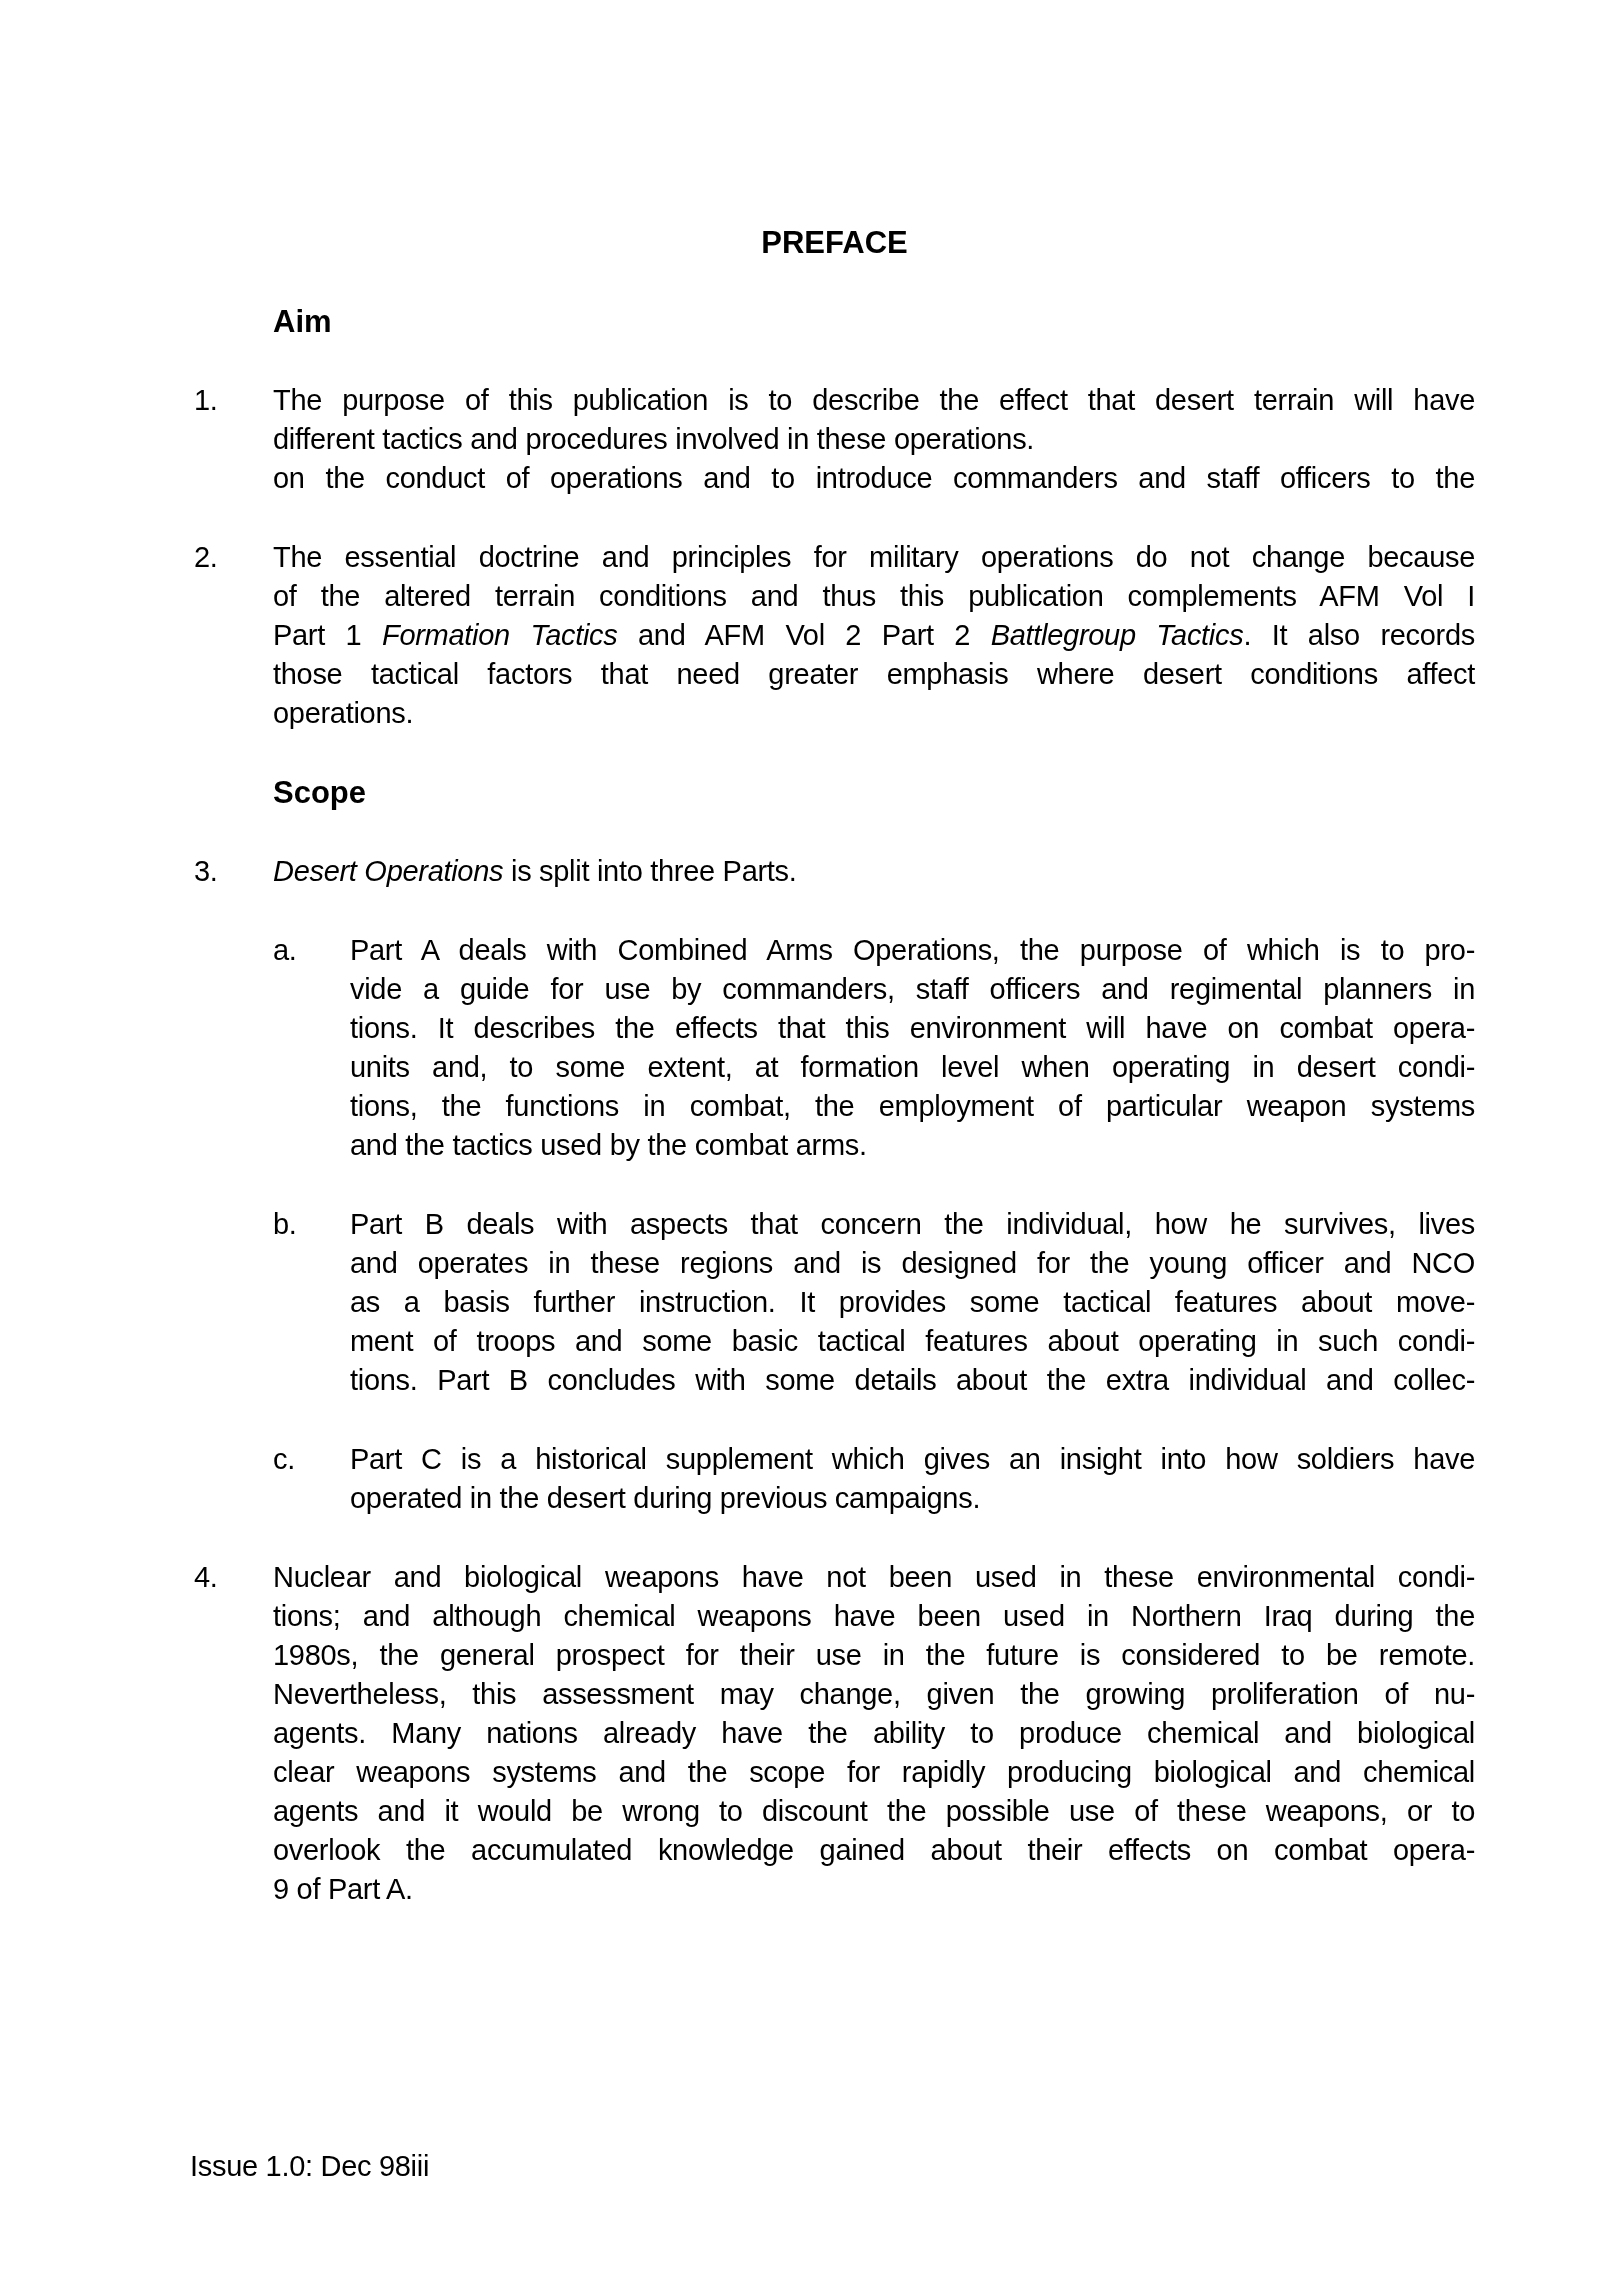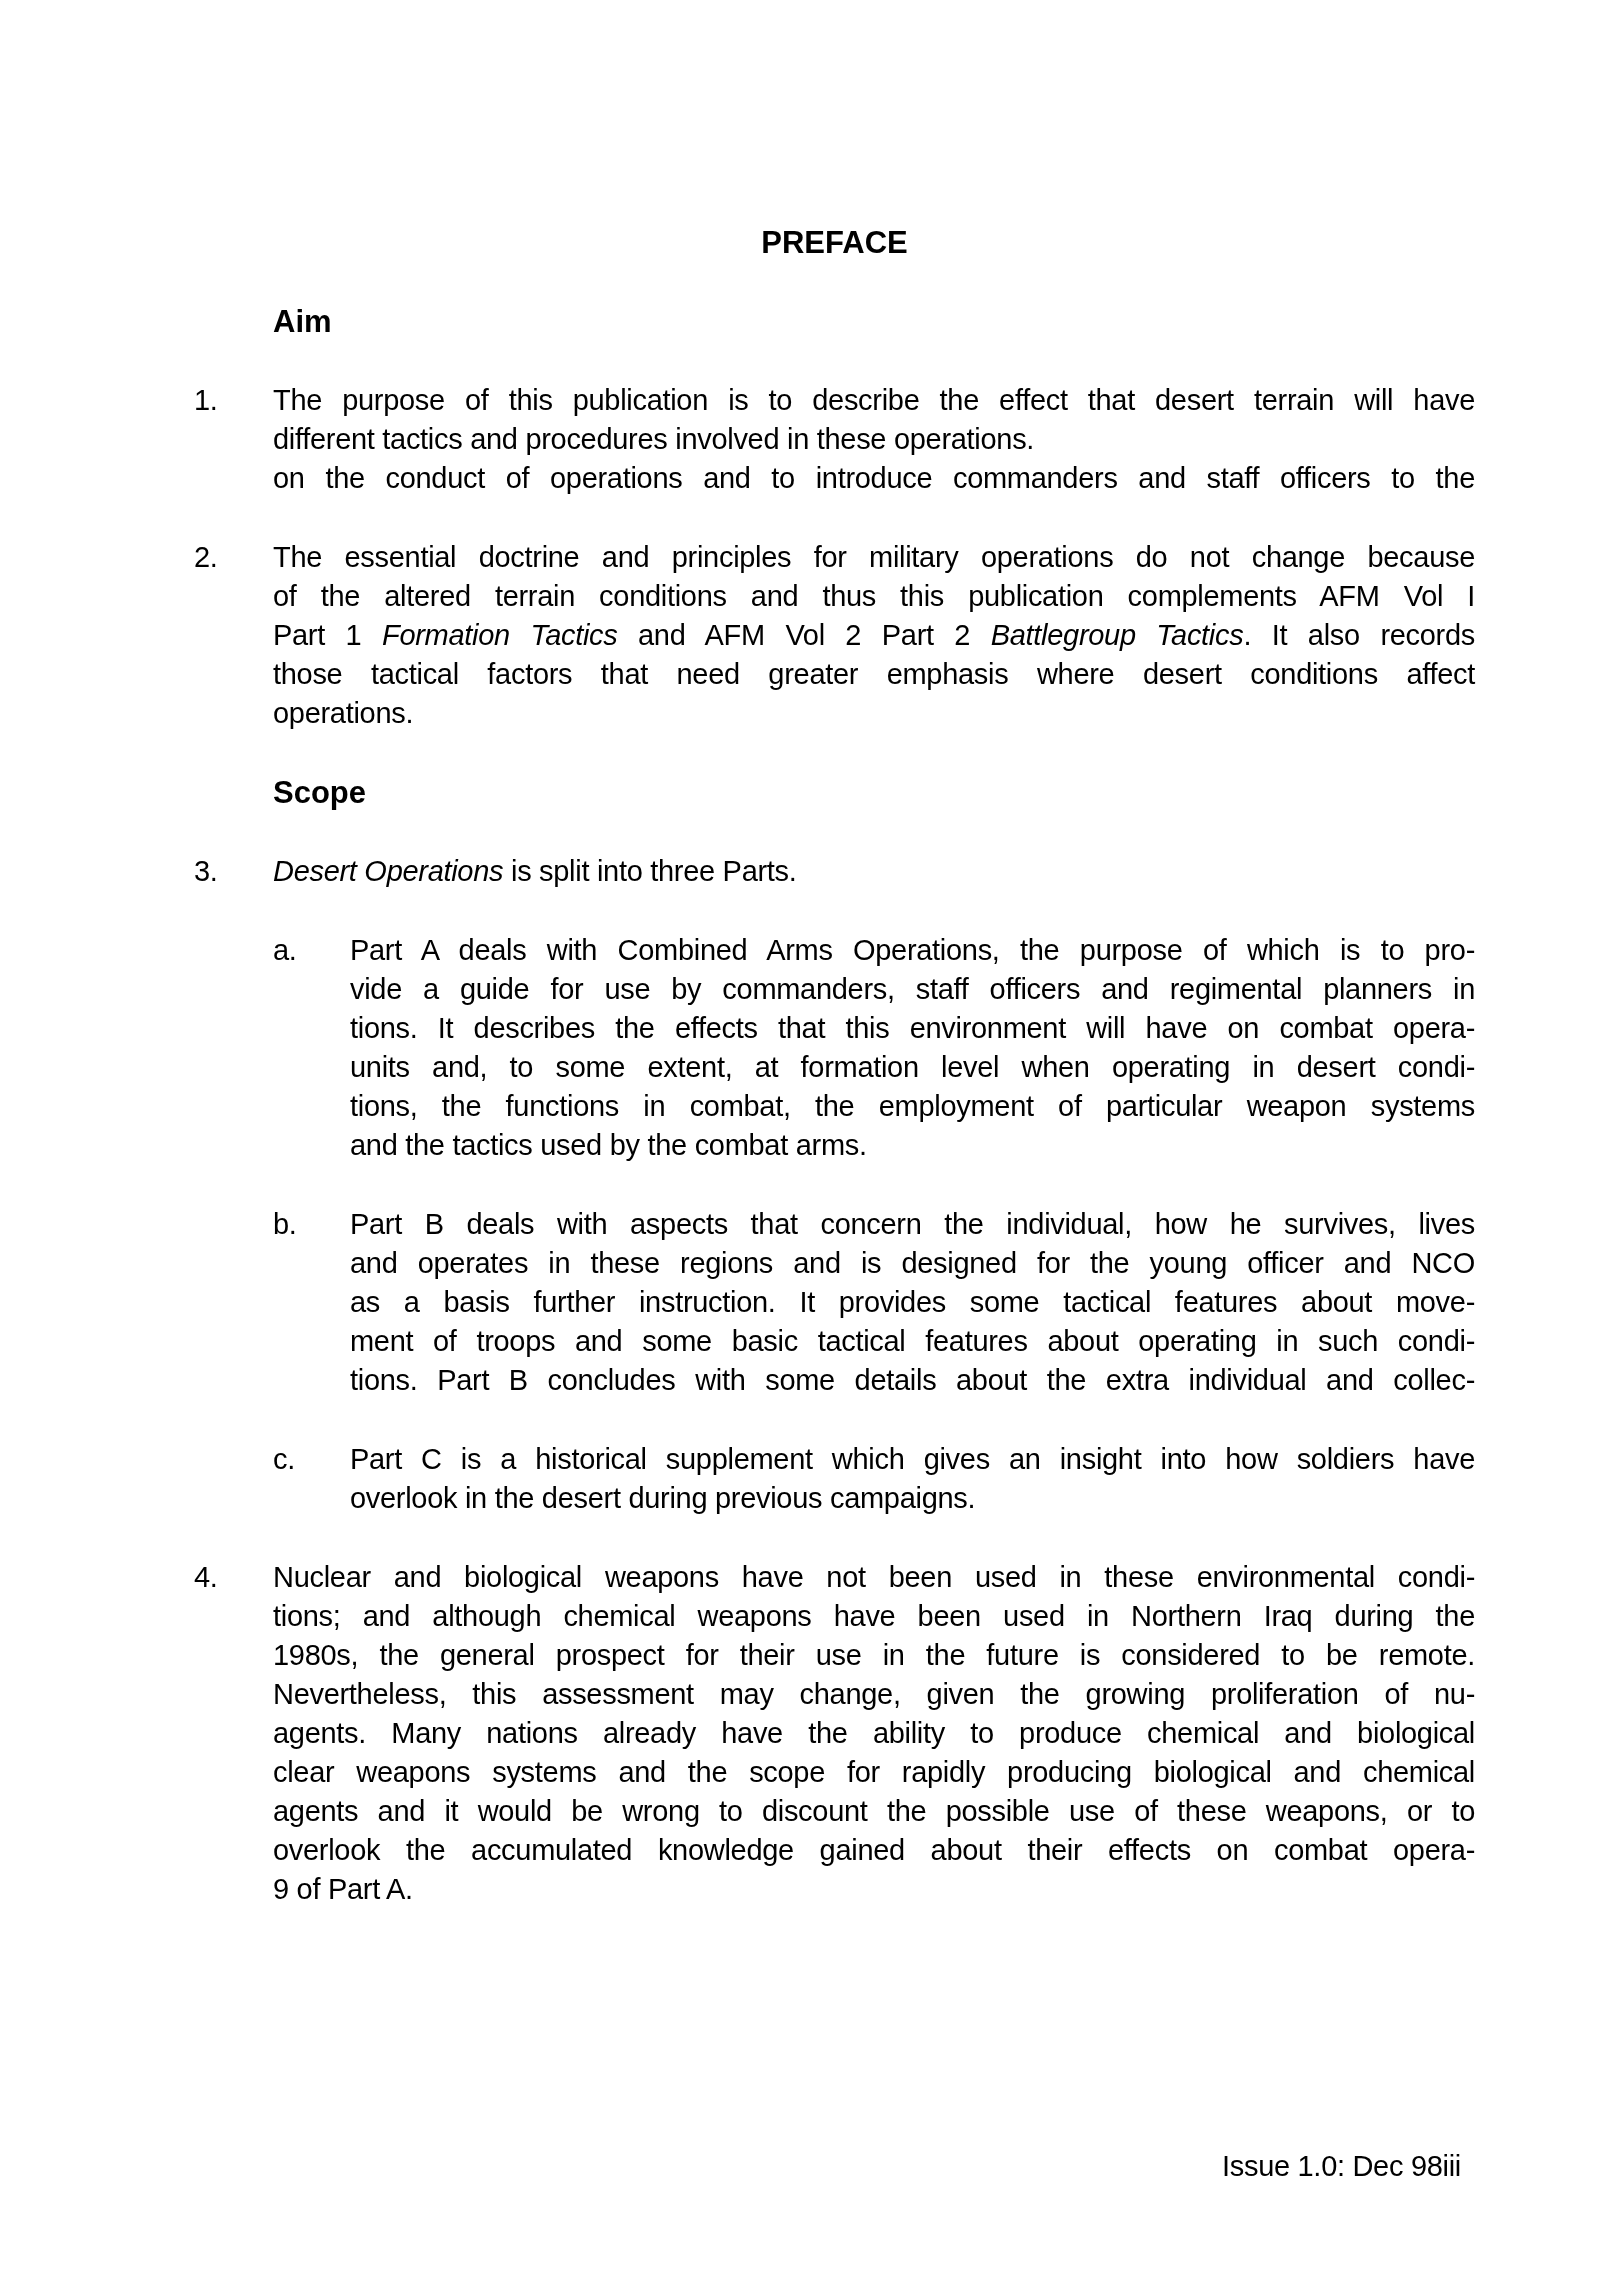--- a/index.html
+++ b/index.html
@@ -69,21 +69,21 @@
   }
   .line.last {
     text-align-last: left;
   }
   .footer {
     position: absolute;
     left: 190px;
     right: 154px;
     top: 2147px;
     display: flex;
-    justify-content: flex-end;
+    justify-content: flex-start;
     font-size: 29px;
     line-height: 39px;
     letter-spacing: -0.3px;
   }
 </style>
 </head>
 <body>
 
 <div class="page">
   <div class="content">
@@ -133,21 +133,21 @@
             <div class="line">and operates in these regions and is designed for the young officer and NCO</div>
             <div class="line">as a basis further instruction.  It provides some tactical features about move-</div>
             <div class="line">ment of troops and some basic tactical features about operating in such condi-</div>
             <div class="line">tions.  Part B concludes with some details about the extra individual and collec-</div>
           </div>
         </div>
         <div class="block item sub">
           <div class="label">c.</div>
           <div class="text">
             <div class="line">Part C is a historical supplement which gives an insight into how soldiers have</div>
-            <div class="line last">overlook in the desert during previous campaigns.</div>
+            <div class="line last">operated in the desert during previous campaigns.</div>
           </div>
         </div>
         <div class="block item">
           <div class="label">4.</div>
           <div class="text">
             <div class="line">Nuclear and biological weapons have not been used in these environmental condi-</div>
             <div class="line">tions; and although chemical weapons have been used in Northern Iraq during the</div>
             <div class="line">1980s, the general prospect for their use in the future is considered to be remote.</div>
             <div class="line">Nevertheless, this assessment may change, given the growing proliferation of nu-</div>
             <div class="line">agents.  Many nations already have the ability to produce chemical and biological</div>

